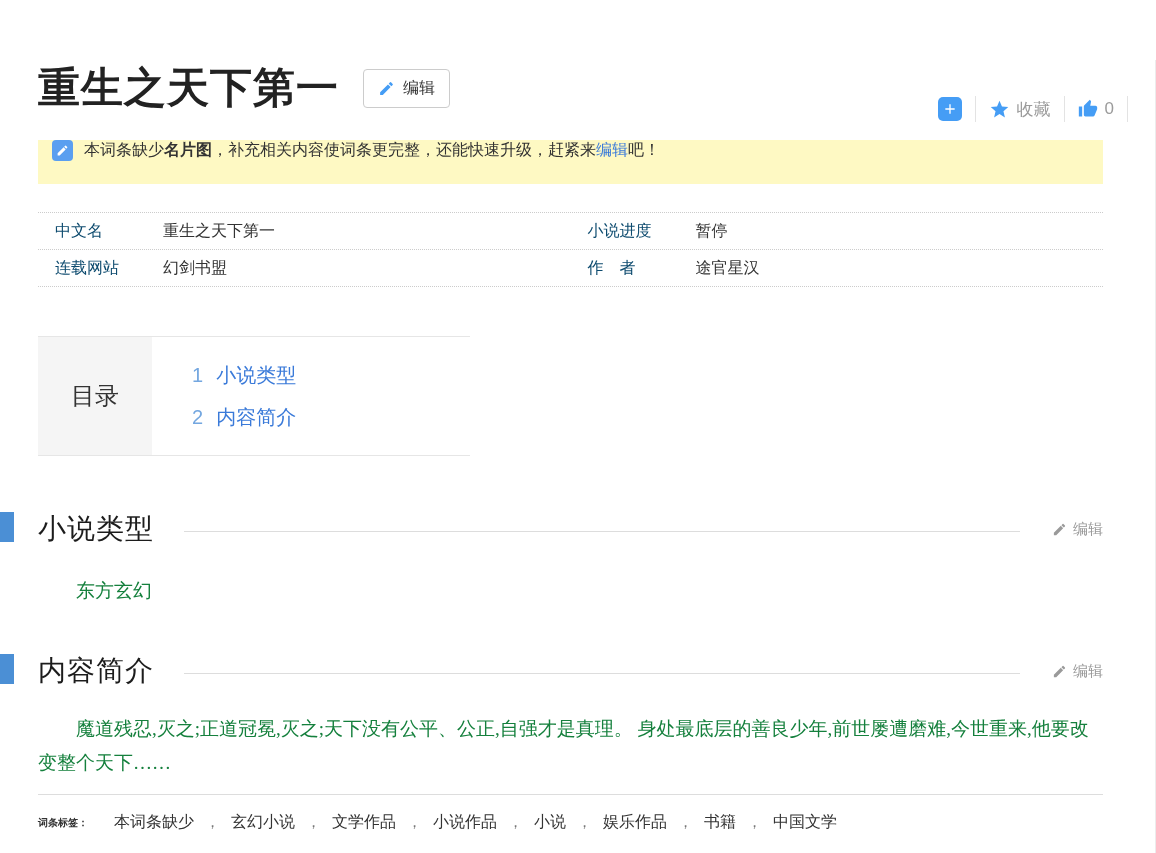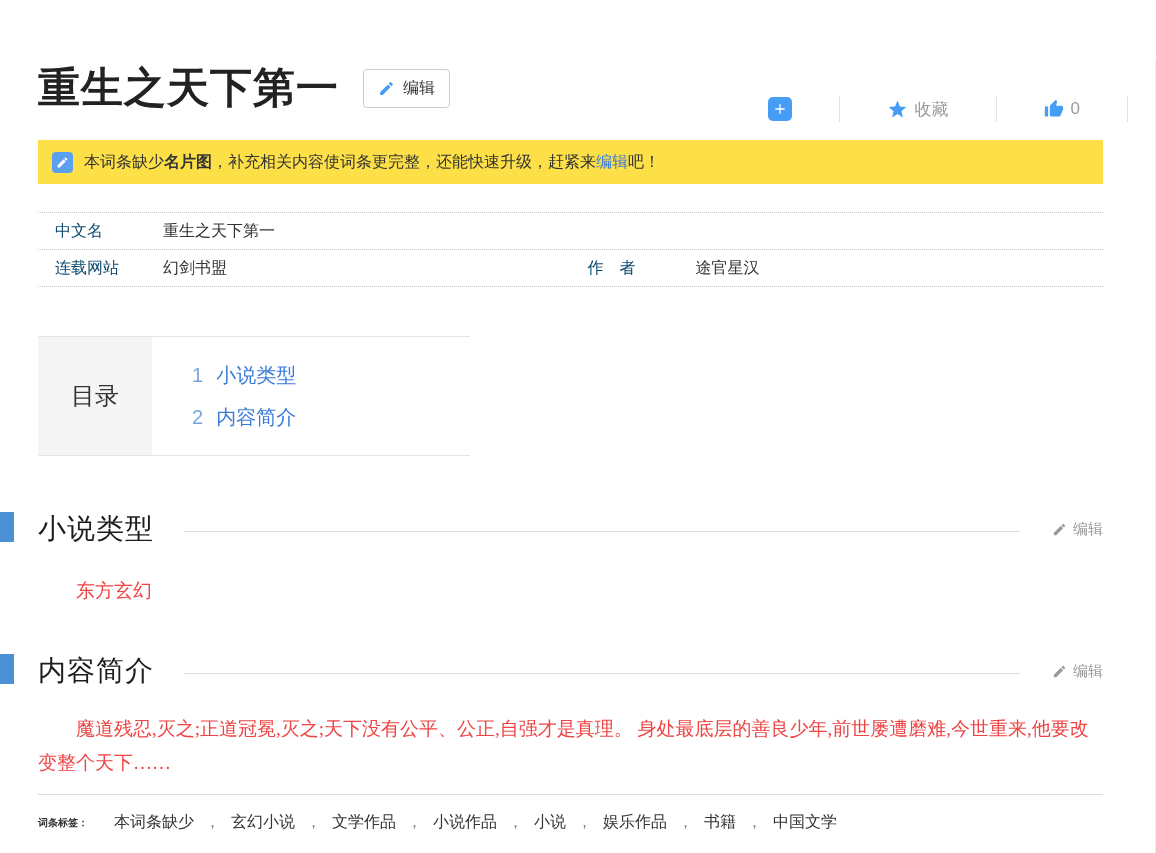--- a/index.html
+++ b/index.html
@@ -2,41 +2,41 @@
 <html style="--accent: #459df5; --link: #3a7ad9; --toc_num: #74a7e0; --marker: #4b8fd5; --muted: #9b9b9b; --bottom_bar: #7d6065; --bottom_bar_highlight: #b44e66;"><head>
 <meta charset="utf-8">
 <style>
   * { margin:0; padding:0; box-sizing:border-box; }
   html,body { width:1156px; height:853px; overflow:hidden; background:#fff;
               font-family:"Liberation Sans", sans-serif; }
   .page { position:relative; width:1156px; height:853px; background:#fff;
           border-right:1px solid #ececec; }
 
   
-  .actions { position:absolute; top:36px; right:14px; display:flex; align-items:center;gap:34px; }
+  .actions { position:absolute; top:36px; right:14px; display:flex; align-items:center; }
   .actions .vdiv { width:1px; height:26px; background:#e3e3e3; margin:0 13px; }
   .add-btn { width:24px; height:24px; background:var(--accent); border-radius:5px;
              display:flex; align-items:center; justify-content:center; cursor:pointer; }
   .act-item { display:flex; align-items:center; gap:7px; color:var(--muted);
               font-size:17px; cursor:pointer; }
   .act-item .ic { color:var(--accent); display:flex; }
 
   .container { padding:0 52px 0 38px; }
 
   
   .title-row { display:flex; align-items:center; margin-top:60px; }
   h1.title { font-size:42px; font-weight:bold; color:#222; letter-spacing:1px; }
   .edit-entry { margin-left:24px; display:inline-flex; align-items:center; gap:8px;
                 border:1px solid #ccc; border-radius:4px; background:#fff;
                 padding:8px 14px; font-size:16px; color:#333; cursor:pointer; }
   .edit-entry .ic { color:var(--accent); display:flex; }
 
   
-  .notice { margin-top:24px; background:#fde047; height:44px; display:flex;
-            align-items:center; padding:0 14px; font-size:16px; color:#333;font-family:Liberation Serif, serif; }
+  .notice { margin-top:24px; background:#fef9c3; height:44px; display:flex;
+            align-items:flex-start; padding:0 14px; font-size:16px; color:#333;font-family:Liberation Serif, serif; }
   .notice-badge { width:21px; height:21px; border-radius:4px; background:#5a9ff0;
                   display:flex; align-items:center; justify-content:center;
                   margin-right:11px; flex:none; }
   .notice b { font-weight:bold; }
   .notice a { color:var(--link); text-decoration:none; cursor:pointer; }
 
   
   .infobox { margin-top:28px; border-top:1px dotted #ccc; }
   .inforow { display:flex; border-bottom:1px dotted #ccc; height:37px; align-items:center; }
   .half { display:flex; width:50%; align-items:center; }
@@ -58,21 +58,21 @@
   .sec-header { position:relative; display:flex; align-items:center; }
   .sec1 { margin-top:54px; }
   .sec2 { margin-top:44px; }
   .marker { position:absolute; left:-38px; top:2px; width:14px; height:30px;
             background:var(--marker); }
   h2.sec-title { font-size:28px; font-weight:500; color:#1c1c1c; letter-spacing:1px; flex:none; }
   .sec-rule { flex:1; height:1px; background:#ddd; margin:4px 32px 0 30px; }
   .sec-edit { display:inline-flex; align-items:center; gap:6px; color:#9a9a9a;
               font-size:15px; text-decoration:none; cursor:pointer; flex:none; }
   .sec-body { margin-top:26px; font-family:"Liberation Serif", serif; font-size:19px;
-              color:#ef4444; line-height:34px; text-indent:2em; }
+              color:#15803d; line-height:34px; text-indent:2em; }
   .sec2 + .sec-body { margin-top:22px; }
 
   
   .divider { margin-top:14px; height:1px; background:#ddd; }
   .tagrow { margin-top:17px; display:flex; align-items:center; flex-wrap:wrap; }
   .tag-label { font-size:10px; font-weight:bold; color:#333; margin-right:26px; }
   .tag { font-family:"Liberation Serif", serif; font-size:16px; color:#333;
          text-decoration:none; cursor:pointer; }
   .tag-sep { color:#777; margin:0 11px; font-size:15px; }
 </style>
@@ -133,20 +133,24 @@
       <span>
         <span>本词条缺少</span><b>名片图</b><span>，补充相关内容使词条更完整，还能快速升级，赶紧来</span><a>编辑</a><span>吧！</span>
       </span>
     </div>
 
     <div class="infobox">
       <div class="inforow">
         <div class="half">
           <span class="ilabel">中文名</span>
           <span class="ivalue">重生之天下第一</span>
+        </div>
+        <div class="half">
+          <span class="ilabel">小说进度</span>
+          <span class="ivalue">暂停</span>
         </div>
       </div>
       <div class="inforow">
         <div class="half">
           <span class="ilabel">连载网站</span>
           <span class="ivalue">幻剑书盟</span>
         </div>
         <div class="half">
           <span class="ilabel">作　者</span>
           <span class="ivalue">途官星汉</span>

